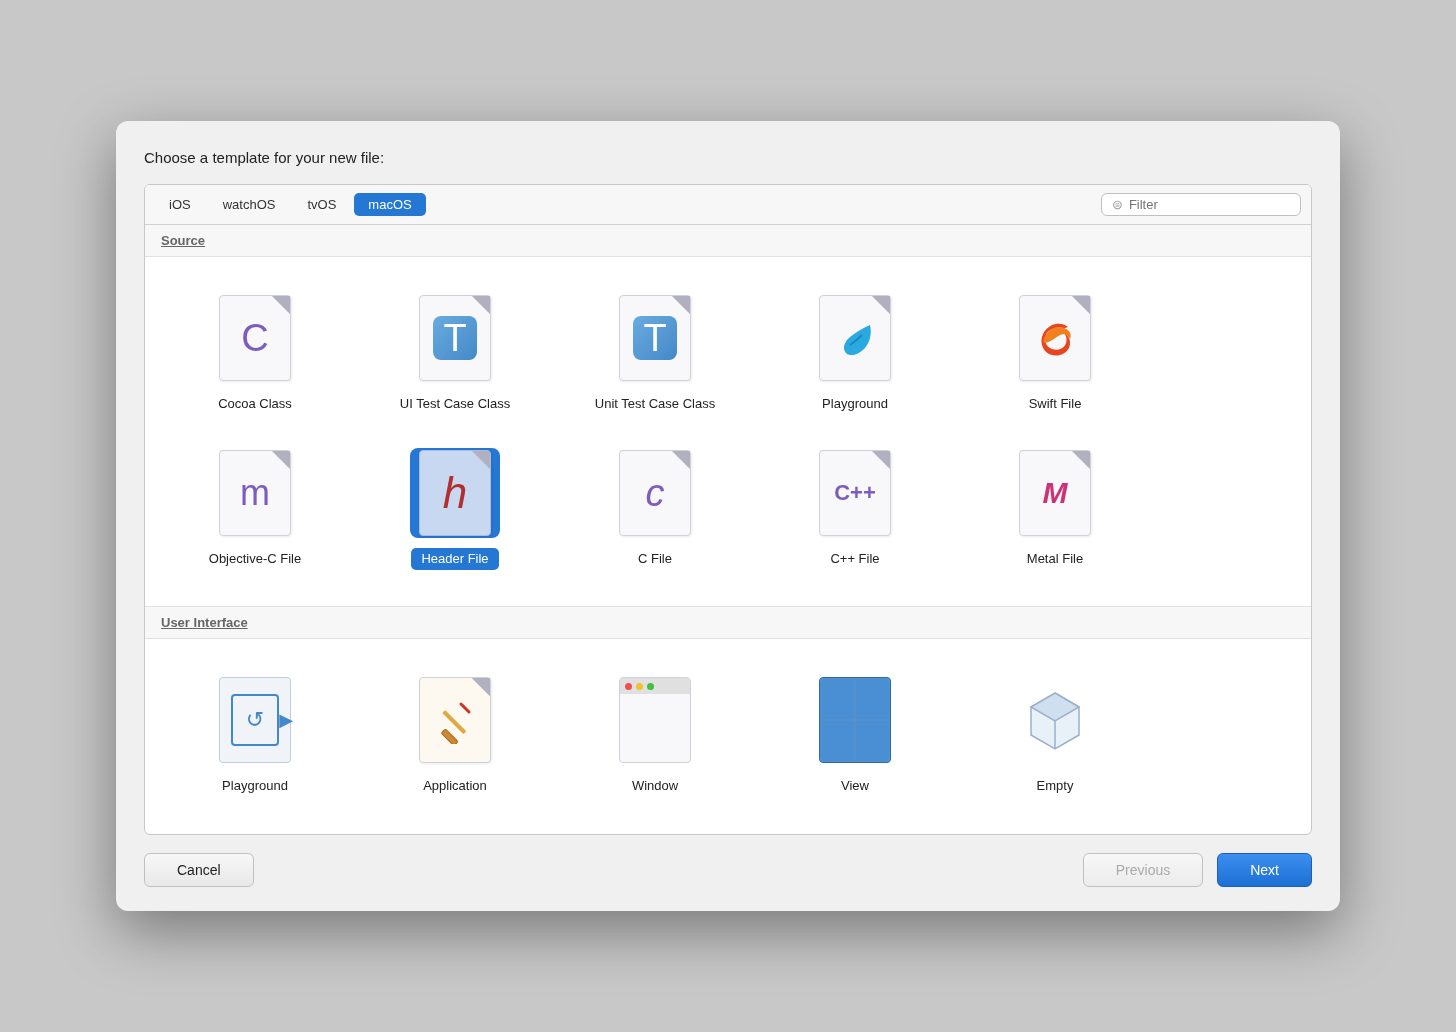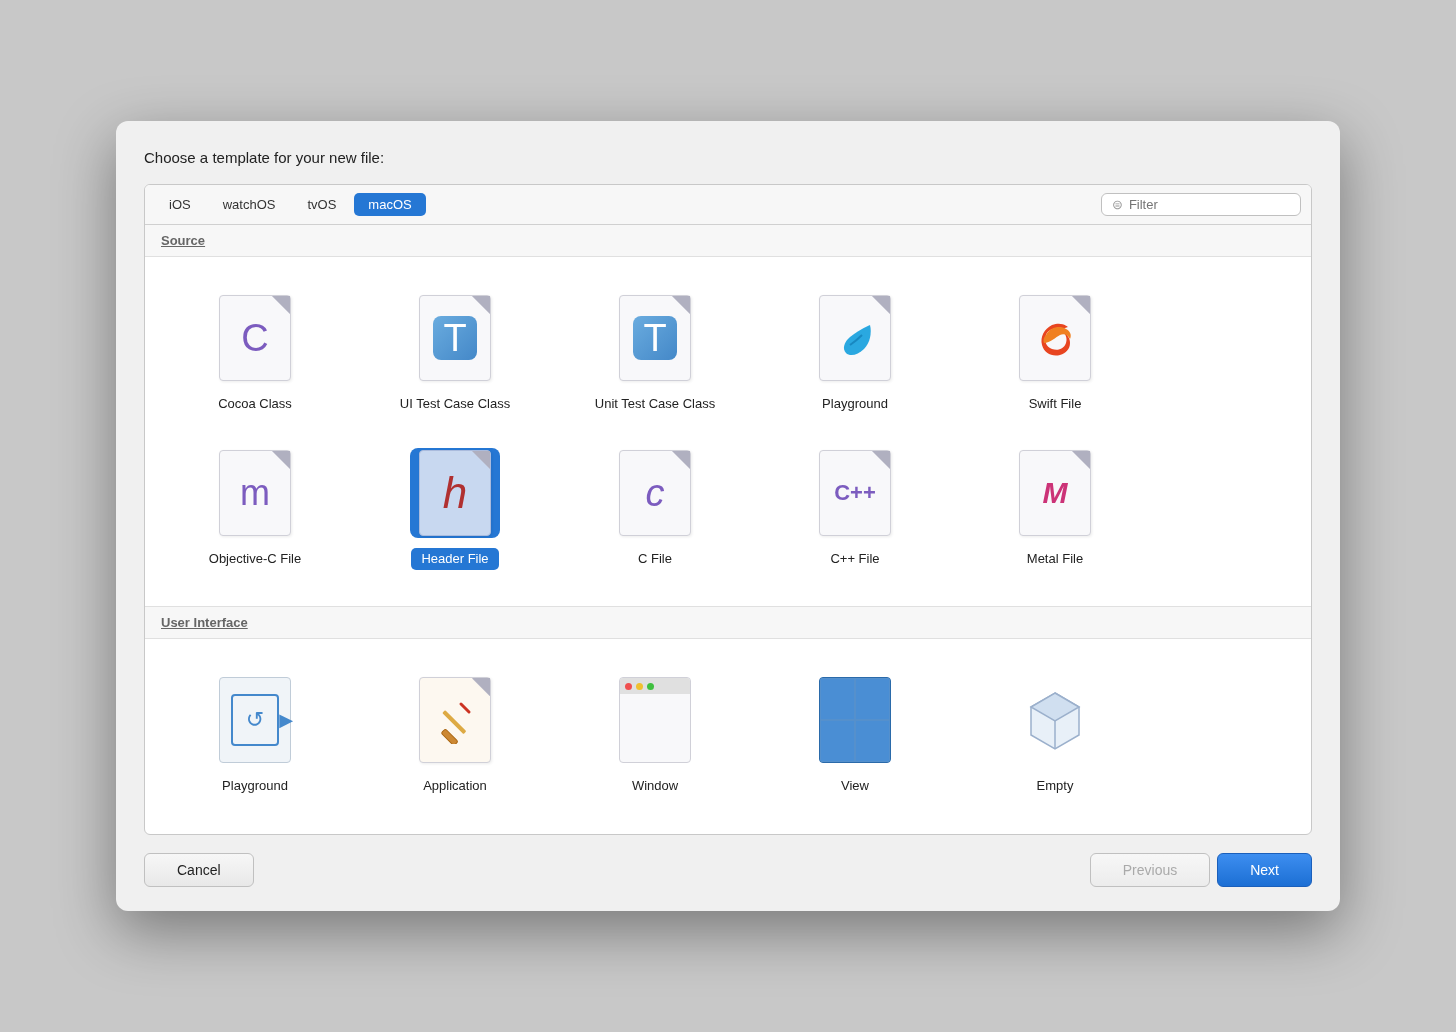--- a/index.html
+++ b/index.html
@@ -151,21 +151,21 @@
       background: linear-gradient(to bottom, #3d8ef0, #1c6fd4);
       color: #fff;
       border: 1px solid #1a5fbb;
     }
     .btn-disabled {
       color: #aaa;
       background: linear-gradient(to bottom, #f7f7f7, #ececec);
     }
     .right-buttons {
       display: flex;
-      gap: 7px;
+      gap: 14px;
     }
 
     
     .icon-page {
       position: relative;
       width: 72px;
       height: 86px;
       background: #f8f8fa;
       border: 1px solid #d0d0d8;
       border-radius: 4px;

